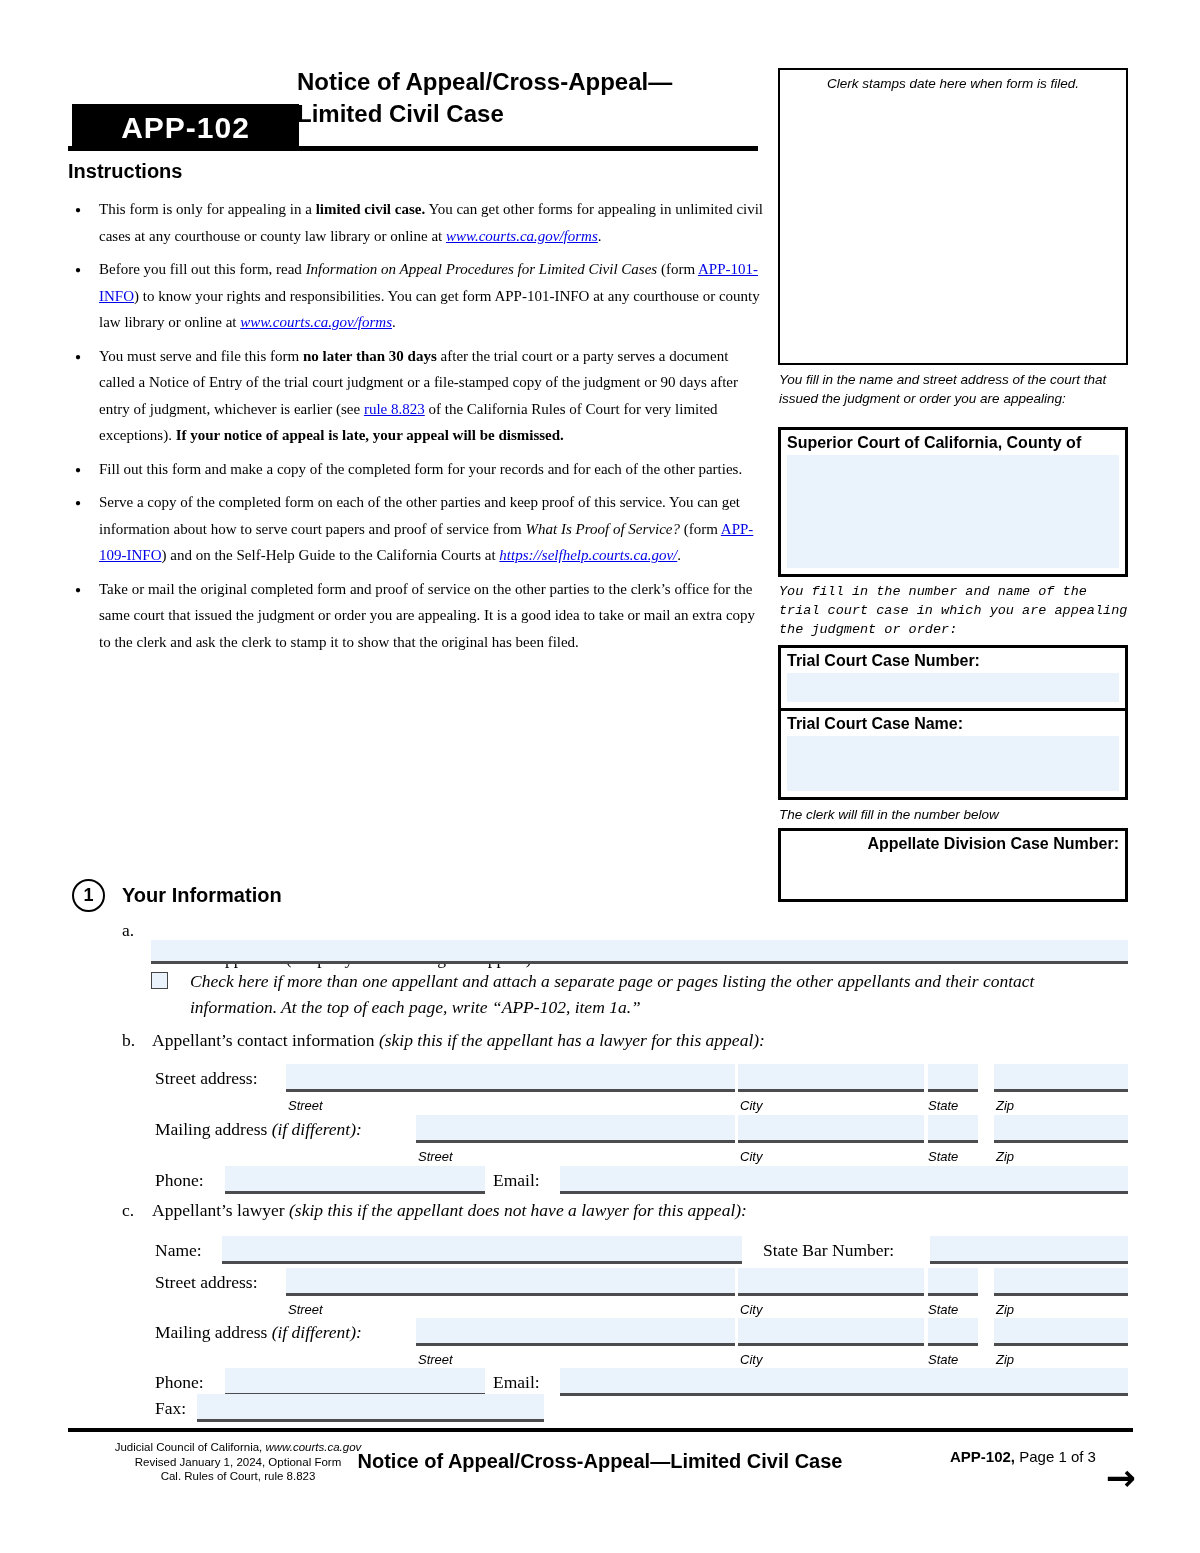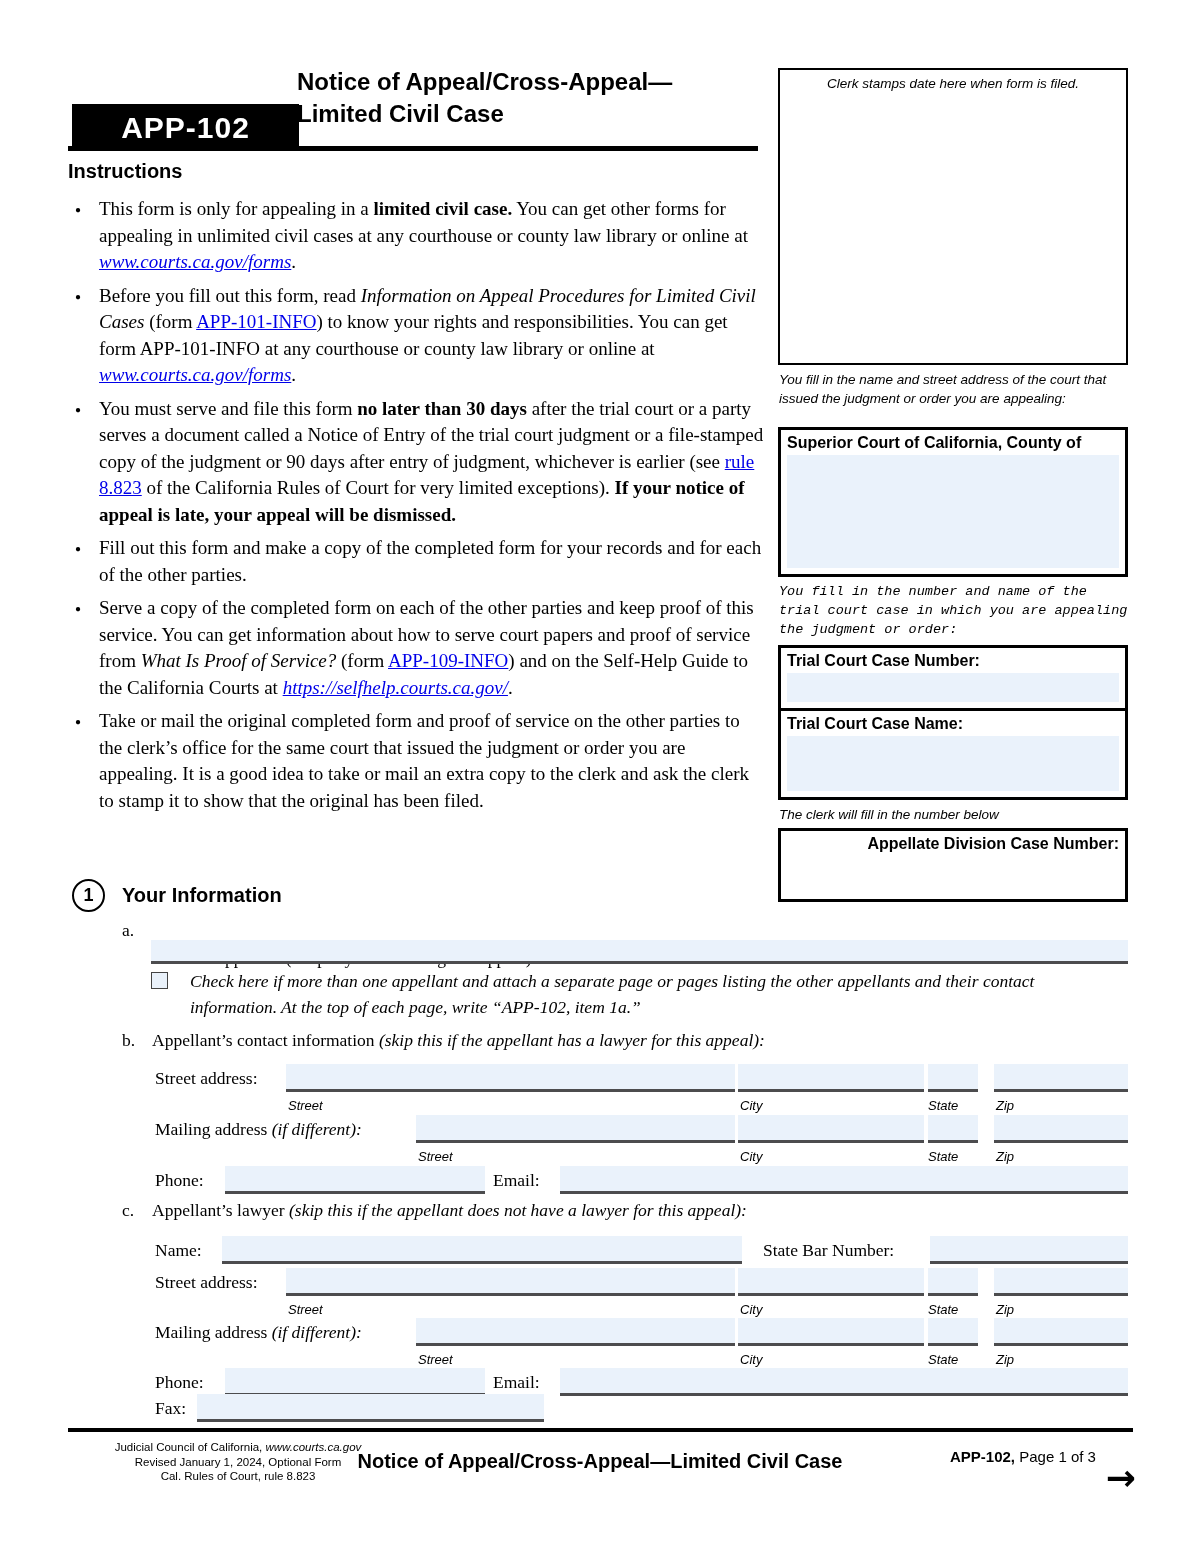--- a/index.html
+++ b/index.html
@@ -10,21 +10,21 @@
   .b{font-weight:bold;margin-top:12px;}
   
   .code-box{left:72px;top:75px;width:227px;height:47px;background:#000000;color:#fff;
             display:flex;align-items:center;justify-content:center;
             font:bold 30px "Liberation Sans",sans-serif;letter-spacing:1px;margin-top:29px;}
   .form-title{left:297px;top:66px;width:470px;font:bold 24px/32px "Liberation Sans",sans-serif;}
   .hrule{left:68px;top:146px;width:690px;height:5px;background:#000;}
   
   .instr-head{left:68px;top:160px;font:bold 20px "Liberation Sans",sans-serif;}
   ul.instructions{list-style:none;margin:0;padding:0;position:absolute;left:68px;top:196px;width:696px;}
-  ul.instructions li{position:relative;padding-left:31px;margin-bottom:7px;font-size:19px;line-height:26.5px;}
+  ul.instructions li{position:relative;padding-left:31px;margin-bottom:7px;font-size:15px;line-height:26.5px;}
   ul.instructions li::before{content:"●";position:absolute;left:7px;top:1px;font-size:10px;line-height:26.5px;}
   .seg-bold{font-weight:bold;}
   .seg-italic{font-style:italic;}
   .seg-link{color:var(--link);text-decoration:underline;}
   .seg-link-italic{color:var(--link);text-decoration:underline;font-style:italic;}
   
   .clerk-box{left:778px;top:68px;width:350px;height:297px;border:2px solid #000;box-sizing:border-box;
              text-align:center;padding-top:6px;font:italic 13.5px "Liberation Sans",sans-serif;}
   .rnote{left:779px;width:356px;font:italic 13.5px/18.8px "Liberation Sans",sans-serif;}
   .rbox{left:778px;width:350px;border:3px solid #000;box-sizing:border-box;display:flex;flex-direction:column;}

